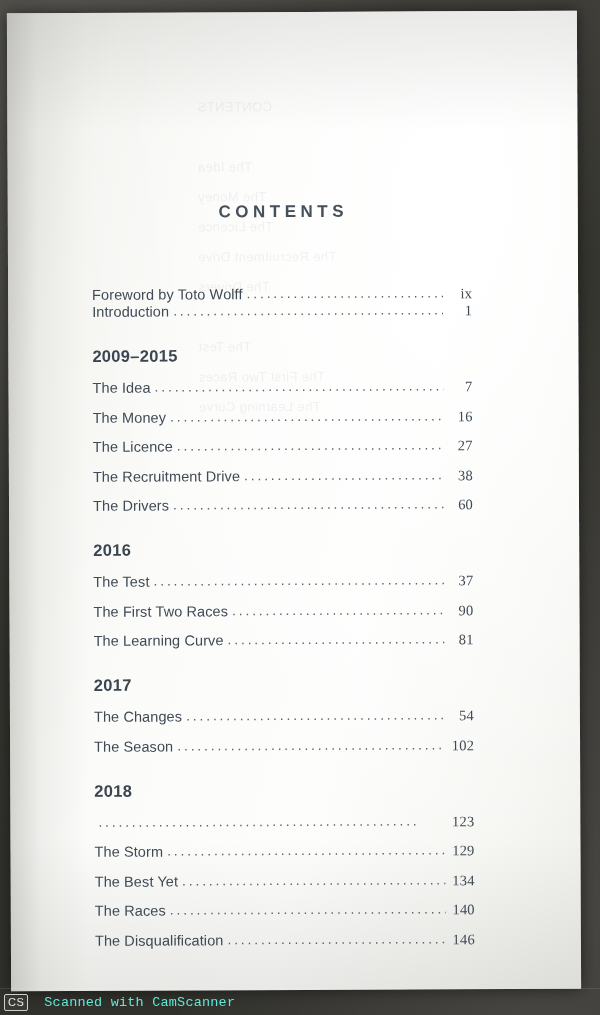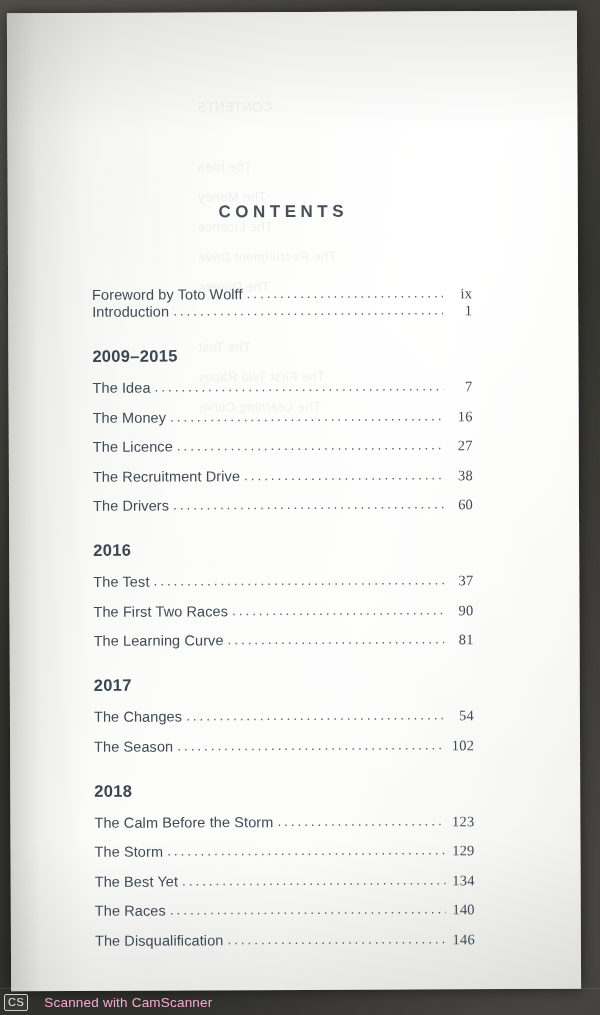--- a/index.html
+++ b/index.html
@@ -151,23 +151,24 @@
     border: 1.4px solid #cfcfcf;
     color: #e8e8e8;
     font-size: 11px;
     line-height: 11px;
     padding: 2px 3px;
     border-radius: 2px;
     letter-spacing: 0.5px;
     background: rgba(255,255,255,0.05);
   }
   #cs-text {
-    color: #f9a8d4;
+    color: #5eead4;
     font-size: 13.5px;
     letter-spacing: 0.2px;
+    font-family: Liberation Mono, monospace;
   }
   #cs-divider {
     position: absolute;
     left: 0; bottom: 26px;
     width: 600px; height: 1px;
     background: rgba(255,255,255,0.10);
   }
 </style>
 </head>
 <body>
@@ -264,21 +265,20 @@
       <div class="entry">
         <span class="etitle">The Season</span>
         <span class="dots">................................................</span>
         <span class="epage">102</span>
       </div>
     </div>
 
     <div>
       <div class="section-head">2018</div>
       <div class="entry">
-        <span class="etitle">The Calm Before the Storm</span>
         <span class="dots">................................................</span>
         <span class="epage">123</span>
       </div>
       <div class="entry">
         <span class="etitle">The Storm</span>
         <span class="dots">................................................</span>
         <span class="epage">129</span>
       </div>
       <div class="entry">
         <span class="etitle">The Best Yet</span>

